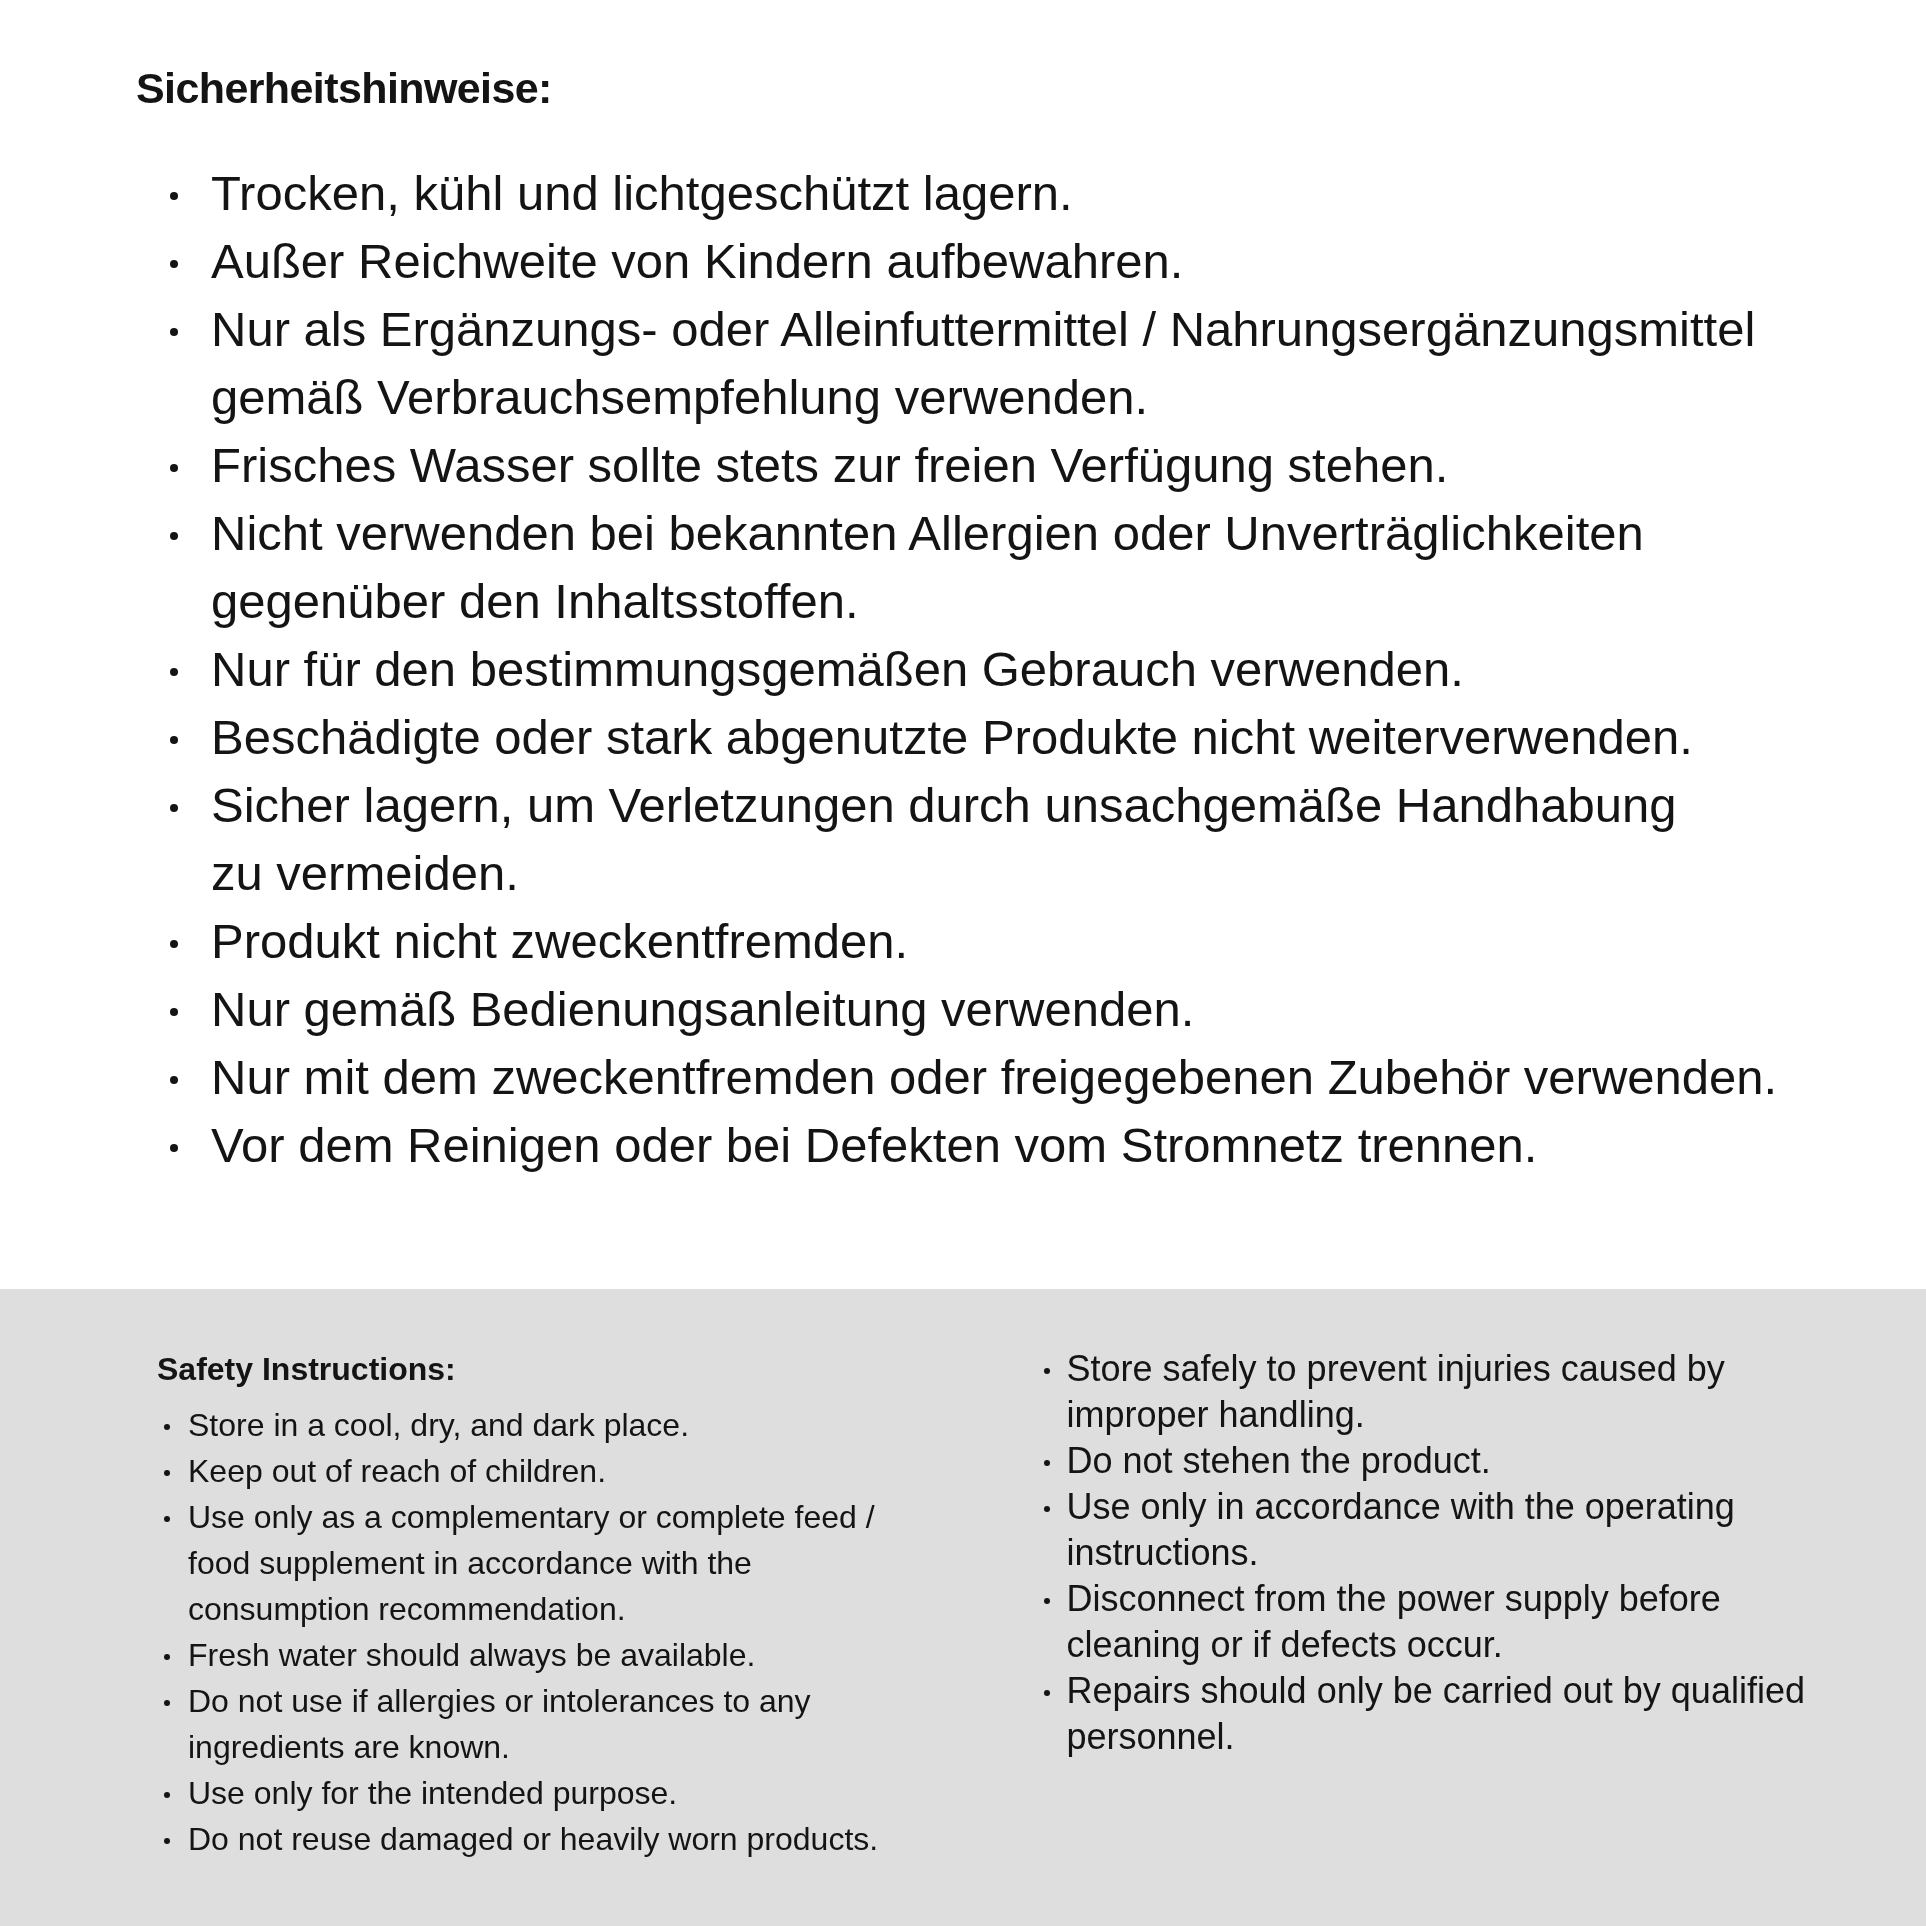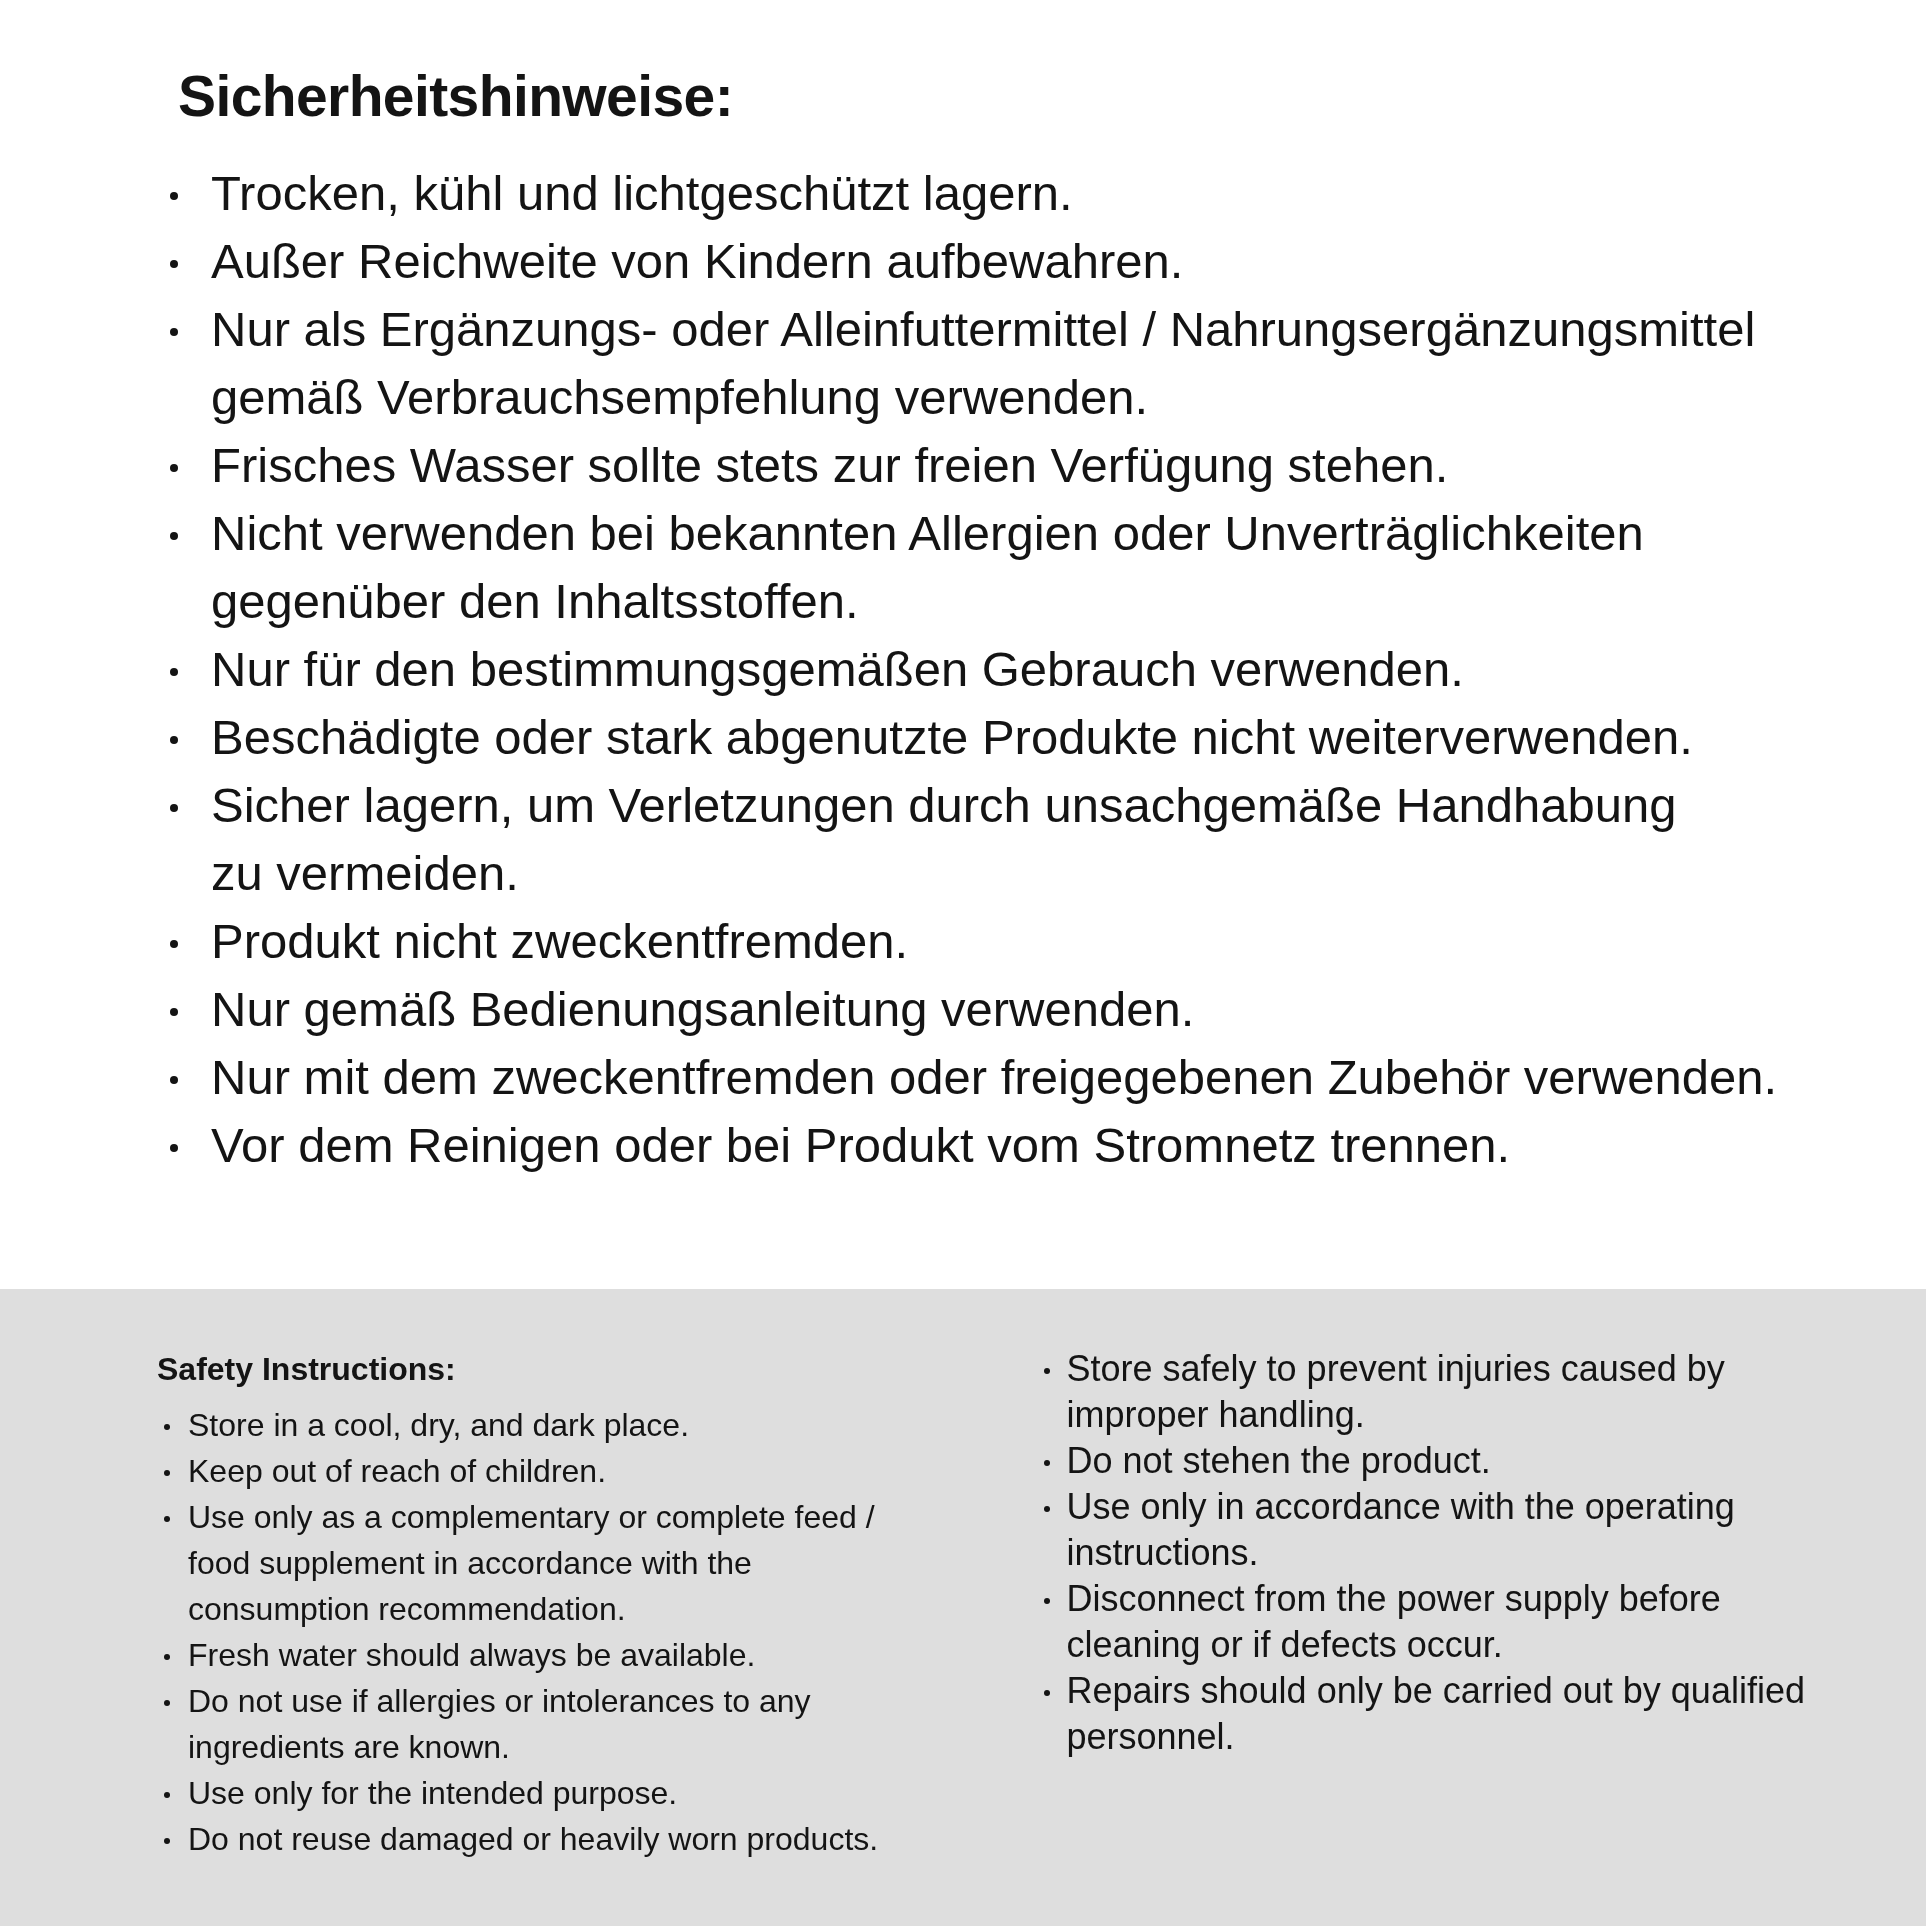--- a/index.html
+++ b/index.html
@@ -6,22 +6,22 @@
   .page{
     position:relative;
     width:1926px;height:1926px;
     background:#ffffff;
     font-family:"Liberation Sans", sans-serif;
     color:#141414;
     overflow:hidden;
   }
   .title-de{
     position:absolute;left:136px;top:64px;
-    font-size:57px;font-weight:bold;letter-spacing:-0.6px;
-    line-height:1.15;white-space:pre;margin-left:42px;
+    font-size:43px;font-weight:bold;letter-spacing:-0.6px;
+    line-height:1.15;white-space:pre;
   }
   .list-de{
     position:absolute;left:170px;top:159px;width:1669px;
     font-size:49px;line-height:68px;letter-spacing:0;
   }
   .gray-section{
     position:absolute;left:0;top:1289px;width:1926px;height:637px;
     background:#dedede;
   }
   .title-en{
@@ -63,21 +63,21 @@
       <div class="item"><span class="dot"></span><span class="txt">Frisches Wasser sollte stets zur freien Verfügung stehen.</span></div>
       <div class="item"><span class="dot"></span><span class="txt">Nicht verwenden bei bekannten Allergien oder Unverträglichkeiten
 gegenüber den Inhaltsstoffen.</span></div>
       <div class="item"><span class="dot"></span><span class="txt">Nur für den bestimmungsgemäßen Gebrauch verwenden.</span></div>
       <div class="item"><span class="dot"></span><span class="txt">Beschädigte oder stark abgenutzte Produkte nicht weiterverwenden.</span></div>
       <div class="item"><span class="dot"></span><span class="txt">Sicher lagern, um Verletzungen durch unsachgemäße Handhabung
 zu vermeiden.</span></div>
       <div class="item"><span class="dot"></span><span class="txt">Produkt nicht zweckentfremden.</span></div>
       <div class="item"><span class="dot"></span><span class="txt">Nur gemäß Bedienungsanleitung verwenden.</span></div>
       <div class="item"><span class="dot"></span><span class="txt">Nur mit dem zweckentfremden oder freigegebenen Zubehör verwenden.</span></div>
-      <div class="item"><span class="dot"></span><span class="txt">Vor dem Reinigen oder bei Produkt vom Stromnetz trennen.</span></div>
+      <div class="item"><span class="dot"></span><span class="txt">Vor dem Reinigen oder bei Defekten vom Stromnetz trennen.</span></div>
     </div>
 
   <div class="gray-section"></div>
 
   <div class="title-en">Safety Instructions:</div>
 
   <div class="list-en-left">
       <div class="item"><span class="dot"></span><span class="txt">Store in a cool, dry, and dark place.</span></div>
       <div class="item"><span class="dot"></span><span class="txt">Keep out of reach of children.</span></div>
       <div class="item"><span class="dot"></span><span class="txt">Use only as a complementary or complete feed /

